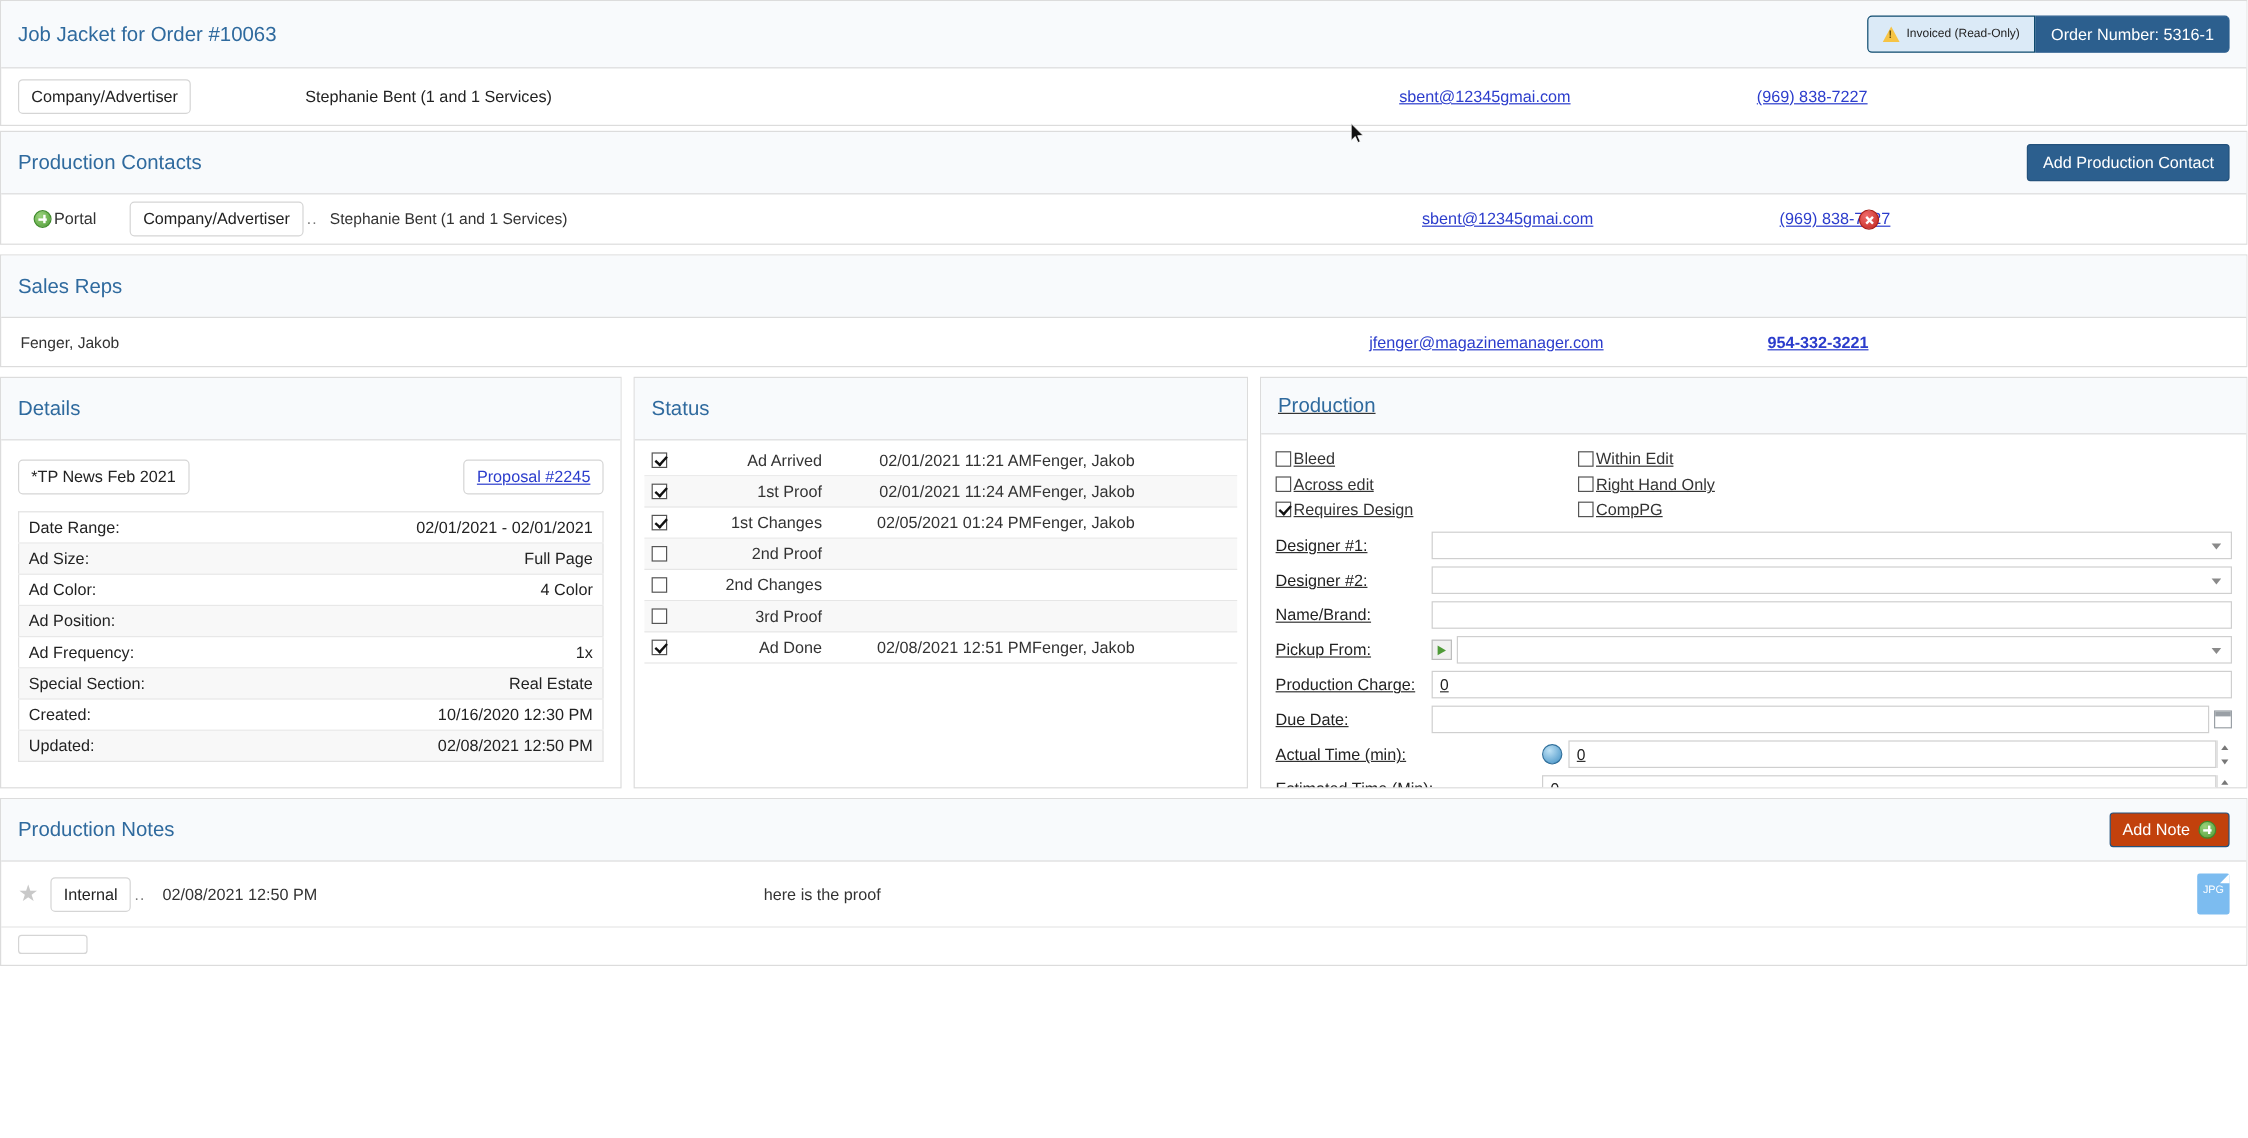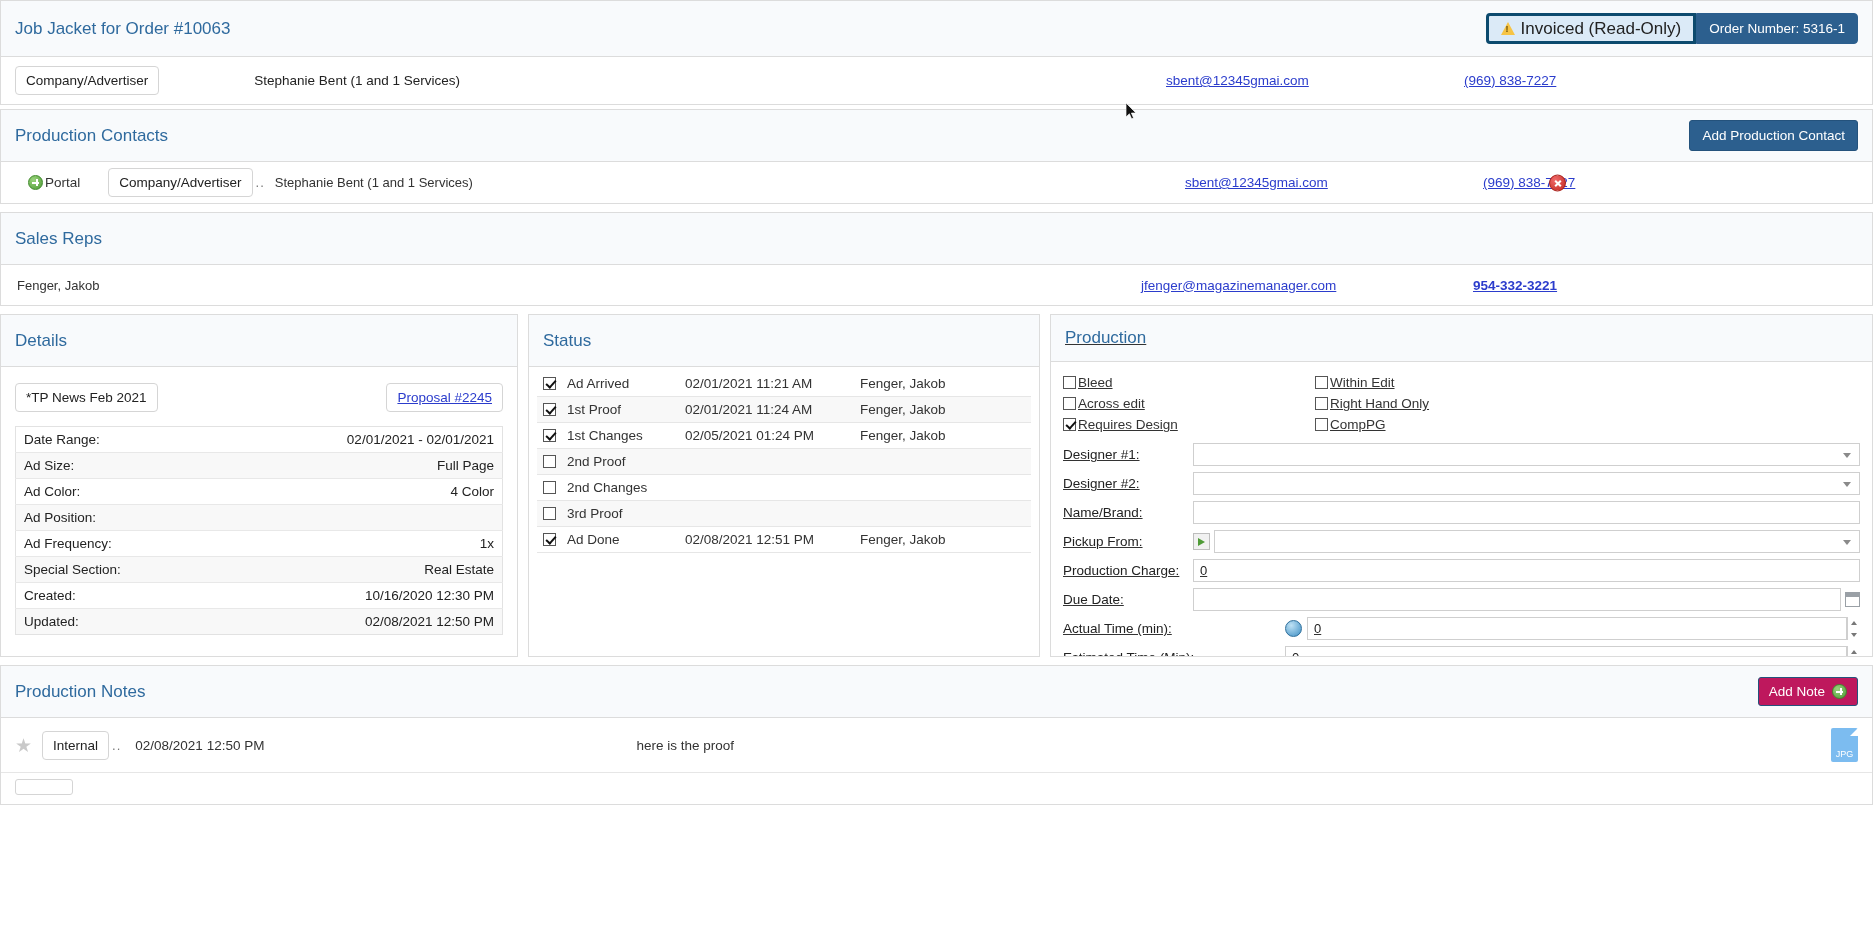--- a/index.html
+++ b/index.html
@@ -36,24 +36,24 @@
   #topbar { height: 56px; }
   .top-right {
     margin-left: auto;
     display: flex;
     align-items: center;
     gap: 0px;
   }
   .badge-invoiced {
     display: flex; align-items: center; gap: 6px;
     background: #dbeaf7;
-    border: 3px solid #0c4a6e;
+    border: 1px solid #0c4a6e;
     border-radius: 4px 0 0 4px;
     color: #222;
-    font-size: 17px;
+    font-size: 10px;
     padding: 7px 12px;
     height: 31px;
     white-space: nowrap;
   }
   .warn-tri {
     width: 0; height: 0;
     border-left: 7px solid transparent;
     border-right: 7px solid transparent;
     border-bottom: 13px solid #f6c445;
     position: relative;
@@ -138,21 +138,21 @@
   }
   .del-circle::before, .del-circle::after {
     content:""; position:absolute; left:3.5px; top:7px; width:8px; height:2px; background:#fff;
   }
   .del-circle::before { transform: rotate(45deg); }
   .del-circle::after  { transform: rotate(-45deg); }
 
   
   #cols { display:flex; gap:10px; padding:0; }
   #col-details { width: 518px; }
-  #col-status  { width: 512px; }
+  #col-status  { width: 512px; text-align: right; }
   #col-prod    { flex: 1 1 auto; text-decoration: underline; }
   .col-panel { border:1px solid #dcdcdc; background:#fff; height: 343px; display:flex; flex-direction:column;}
   .col-body { padding: 10px 14px; flex:1 1 auto; overflow:hidden;}
 
   
   .det-top { display:flex; align-items:center; justify-content:space-between; padding: 6px 0 14px 0;}
   .det-table { width: 100%; border:1px solid #e2e2e2; border-collapse: collapse; }
   .det-table td {
     padding: 5px 8px;
     font-size: 13.5px;
@@ -245,30 +245,30 @@
   .star {
     color:#c9c9c9; font-size:19px; line-height:1; margin-right:10px;
   }
   .note-date { margin-left:14px; font-size:13.5px; }
   .note-text { margin-left:372px; font-size:13.5px; }
   .jpg-ico {
     margin-left:auto;
     width:27px;height:34px;background:#7cbcf0;
     position:relative; color:#fff; font-size:9px;
     display:flex; align-items:flex-end; justify-content:center;
-    padding-bottom:3px;
+    padding-bottom:16px;
     border-radius:2px;
   }
   .jpg-ico::after{
     content:""; position:absolute; right:0; top:0;
     border-left:8px solid transparent; border-bottom:8px solid #fff;
   }
   .add-note-btn {
     margin-left:auto;
-    background:#be185d; color:#fff; border:1px solid #24527c; border-radius:3px;
+    background:#c2410c; color:#fff; border:1px solid #24527c; border-radius:3px;
     padding:6px 10px; font-size:13.5px; display:flex; align-items:center; gap:7px; cursor:pointer;
   }
   .cursor {
     position:absolute; left:1126px; top:103px; width:12px; height:18px; pointer-events:none;
   }
   #bottomstrip { padding: 6px 14px; }
   .ghost-pill { display:inline-block; width:58px;height:16px;border:1px solid #d5d5d5;border-radius:3px;background:#fff;}
 </style>
 </head>
 <body>

